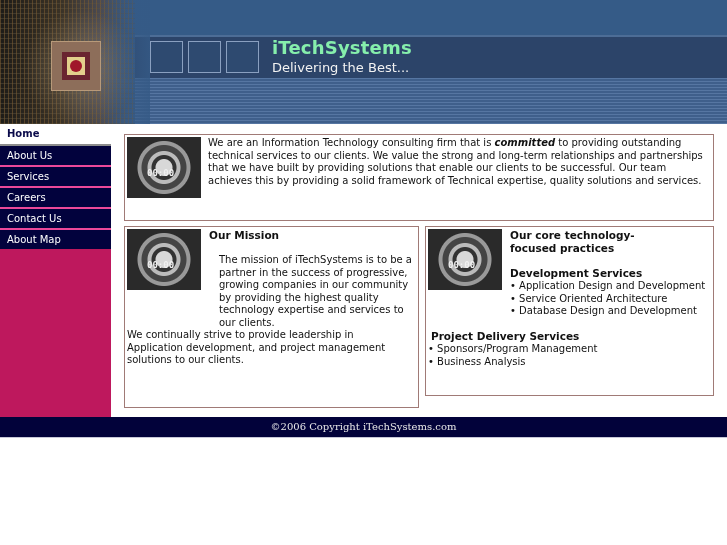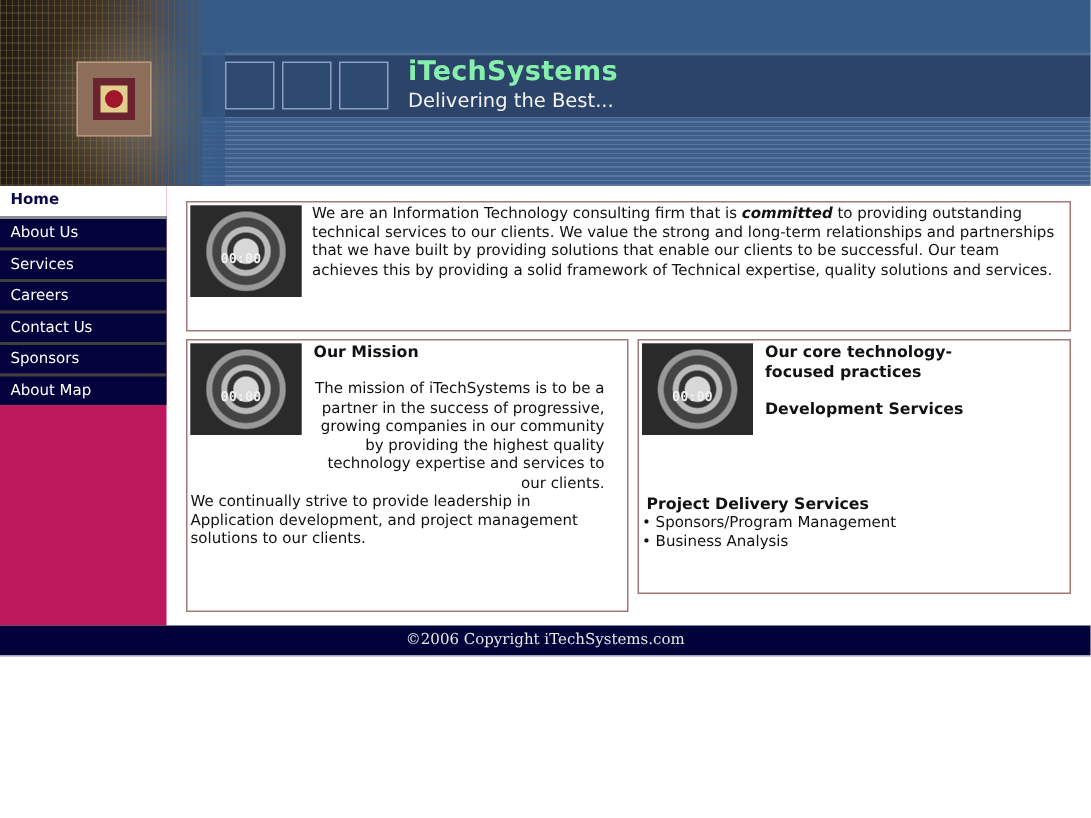--- a/index.html
+++ b/index.html
@@ -27,21 +27,21 @@
   .chip .chip-dot { position:absolute; left:3px; top:3px; width:12px; height:12px; border-radius:50%; background:#a0162a; }
 
   .squares { position:absolute; left:150px; top:41px; display:flex; gap:5px; }
   .square { width:33px; height:32px; border:1px solid #8aa0c0; box-sizing:border-box; background:#2e4a70; }
 
   .brand-title { position:absolute; left:272px; top:37px; font-family:"DejaVu Sans", sans-serif; font-weight:bold; font-size:18px; color:#86efac; letter-spacing:0.2px; }
   .brand-tag { position:absolute; left:272px; top:60px; font-family:"DejaVu Sans", sans-serif; font-size:13px; color:#f2f2f2; }
 
   
   .sidebar { position:absolute; left:0; top:124px; width:111px; height:293px; background:#be185d; }
-  .nav-item { display:block; height:19px; line-height:19px; padding-left:7px; font-size:10px; color:#ffffff; background:#02023d; border-top:2px solid #404040; box-sizing:content-box; cursor:pointer; }
+  .nav-item { display:block; height:19px; line-height:19px; padding-left:7px; font-size:10px; color:#ffffff; background:#02023d; border-top:2px solid #ec4899; box-sizing:content-box; cursor:pointer; }
   .nav-item.active { background:#ffffff; color:#0a0a4a; font-weight:bold; border-top:none; height:20px; line-height:20px; }
   .nav-item:first-child + .nav-item { border-top:2px solid #8c8c8c; }
 
   
   .panel { position:absolute; border:1px solid #a07a76; box-sizing:border-box; background:#fff; }
   .thumb { position:absolute; width:74px; height:61px;
      background:
        radial-gradient(circle at 50% 50%, #d8d8d8 0 8px, #333 9px 12px, #bbb 13px 16px, #444 17px 22px, #999 23px 26px, #2a2a2a 27px),
        #555; }
   .thumb .digits { position:absolute; left:20px; top:31px; font-family:"DejaVu Sans Mono", monospace; font-size:9px; font-weight:bold; color:#f0f0f0; letter-spacing:0; }
@@ -78,48 +78,52 @@
   <div class="brand-title">iTechSystems</div>
   <div class="brand-tag">Delivering the Best...</div>
 </div>
 
 <div class="sidebar">
   <a class="nav-item active">Home</a>
   <a class="nav-item">About Us</a>
   <a class="nav-item">Services</a>
   <a class="nav-item">Careers</a>
   <a class="nav-item">Contact Us</a>
-  <a class="nav-item">Sponsors</a>
   <a class="nav-item">About Map</a>
 </div>
 
 <div class="panel" style="left:124px; top:134px; width:590px; height:87px;">
   <div class="thumb" style="left:2px; top:2px;">
     <span class="digits">00:00</span>
   </div>
   <div class="ptext" style="left:83px; top:2px; width:505px;">
     <span>We are an Information Technology consulting firm that is </span><b><i>committed</i></b><span> to providing outstanding technical services to our clients. We value the strong and long-term relationships and partnerships that we have built by providing solutions that enable our clients to be successful.  Our team achieves this by providing a solid framework of Technical expertise, quality solutions and services.</span>
   </div>
 </div>
 
 <div class="panel" style="left:124px; top:226px; width:295px; height:182px;">
   <div class="thumb" style="left:2px; top:2px;">
     <span class="digits">00:00</span>
   </div>
   <div class="ptext ptitle" style="left:84px; top:2px;">Our Mission</div>
-  <div class="ptext" style="left:78px; top:27px; width:200px;text-align:right;">The mission of iTechSystems is to be a partner in the success of progressive, growing companies in our community by providing the highest quality technology expertise and services to our clients.</div>
+  <div class="ptext" style="left:94px; top:27px; width:200px;">The mission of iTechSystems is to be a partner in the success of progressive, growing companies in our community by providing the highest quality technology expertise and services to our clients.</div>
   <div class="ptext" style="left:2px; top:102px; width:280px;">We continually strive to provide leadership in Application development, and project management solutions to our clients.</div>
 </div>
 
 <div class="panel" style="left:425px; top:226px; width:289px; height:170px;">
   <div class="thumb" style="left:2px; top:2px;">
     <span class="digits">00:00</span>
   </div>
   <div class="ptext ptitle" style="left:84px; top:2px; width:150px;">Our core technology-focused practices</div>
   <div class="ptext ptitle" style="left:84px; top:40px;">Development Services</div>
+  <div class="ptext" style="left:84px; top:53px; width:200px;">
+    <div>• Application Design and Development</div>
+    <div>• Service Oriented Architecture</div>
+    <div>• Database Design and Development</div>
+  </div>
   <div class="ptext ptitle" style="left:5px; top:103px;">Project Delivery Services</div>
   <div class="ptext" style="left:2px; top:116px; width:250px;">
     <div>• Sponsors/Program Management</div>
     <div>• Business Analysis</div>
   </div>
 </div>
 
 <div class="footer">
   <span>©2006 Copyright iTechSystems.com</span>
 </div>

